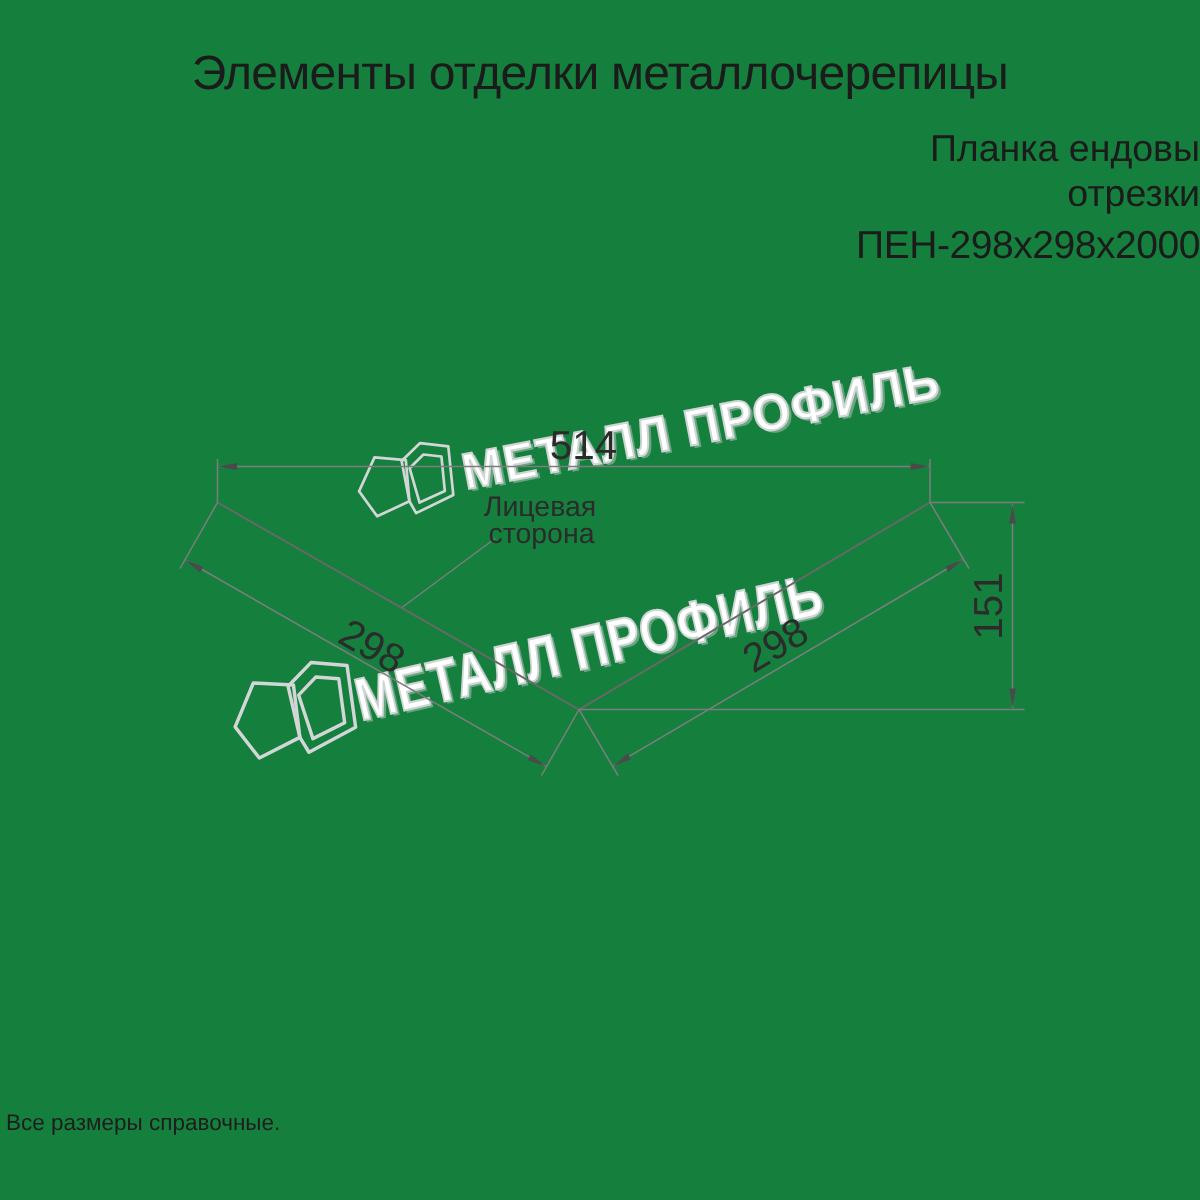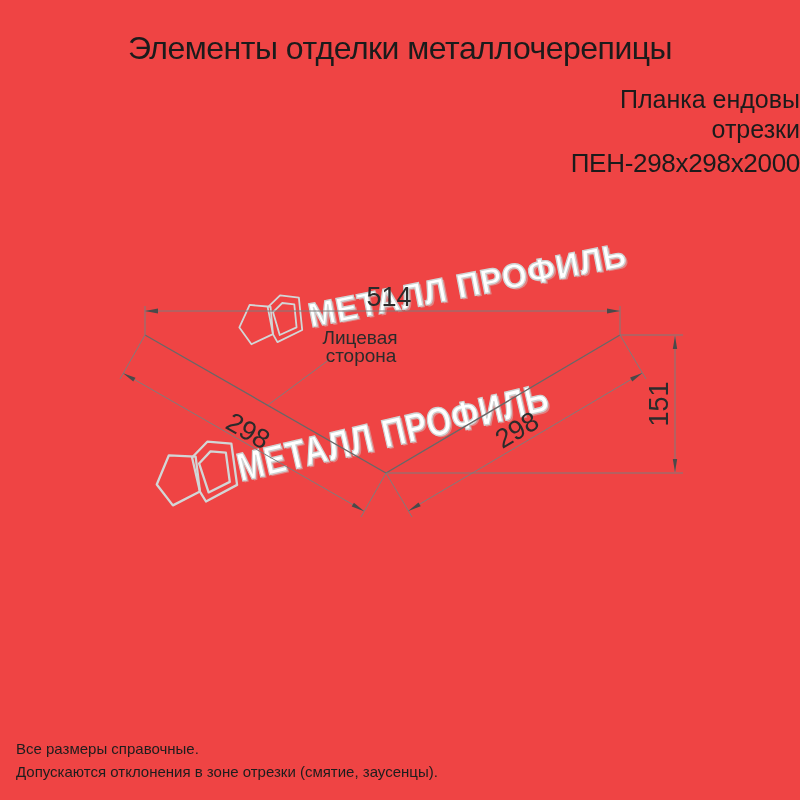--- a/index.html
+++ b/index.html
@@ -1,17 +1,17 @@
 <!DOCTYPE html>
 <html><head>
 <meta charset="utf-8">
 <style>
   html,body { margin:0; padding:0; }
   body { width:800px; height:800px; background:#ffffff; font-family:"Liberation Sans",sans-serif; }
-  .page { position:relative; width:800px; height:800px; background:#ef4444; overflow:hidden; }
+  .page { position:relative; width:800px; height:800px; background:#15803d; overflow:hidden; }
 
   
   .title {
     position:absolute; top:31px; left:0; width:100%;
     text-align:center; font-size:32px; line-height:34px;
     letter-spacing:-0.5px; color:#1b1b1b; white-space:nowrap;
   }
   .subtitle {
     position:absolute; top:84px; left:0; width:100%;
     text-align:right; font-size:25px; line-height:30px; color:#1b1b1b;
@@ -45,21 +45,21 @@
   
   .drawing-svg { position:absolute; left:0; top:0; }
   .thin { stroke:#7d7d7d; stroke-width:1; fill:none; }
   .outline { stroke:#686868; stroke-width:1.3; fill:none; }
   .arrow { fill:#4a4a4a; stroke:none; }
   .dim-text { fill:#2b2b2b; font-size:27px; font-family:"Liberation Sans",sans-serif; }
   .note-text { fill:#2b2b2b; font-size:19px; font-family:"Liberation Sans",sans-serif; }
 
   
   .footer {
-    position:absolute; left:16px; top:737px;
+    position:absolute; left:4px; top:737px;
     font-size:15px; line-height:23px; color:#1d1d1d;
   }
 </style>
 </head>
 <body>
 
 <div class="page">
 
   <div class="title">Элементы отделки металлочерепицы</div>
   <div class="subtitle">
@@ -128,16 +128,15 @@
 
     <g>
       <path class="thin" d="M330,359 L268,405"></path>
       <text class="note-text" x="360" y="344" text-anchor="middle">Лицевая</text>
       <text class="note-text" x="361" y="362" text-anchor="middle">сторона</text>
     </g>
   </svg>
 
   <div class="footer">
     <div>Все размеры справочные.</div>
-    <div>Допускаются отклонения в зоне отрезки (смятие, заусенцы).</div>
   </div>
 
 </div>
 
 </body></html>

